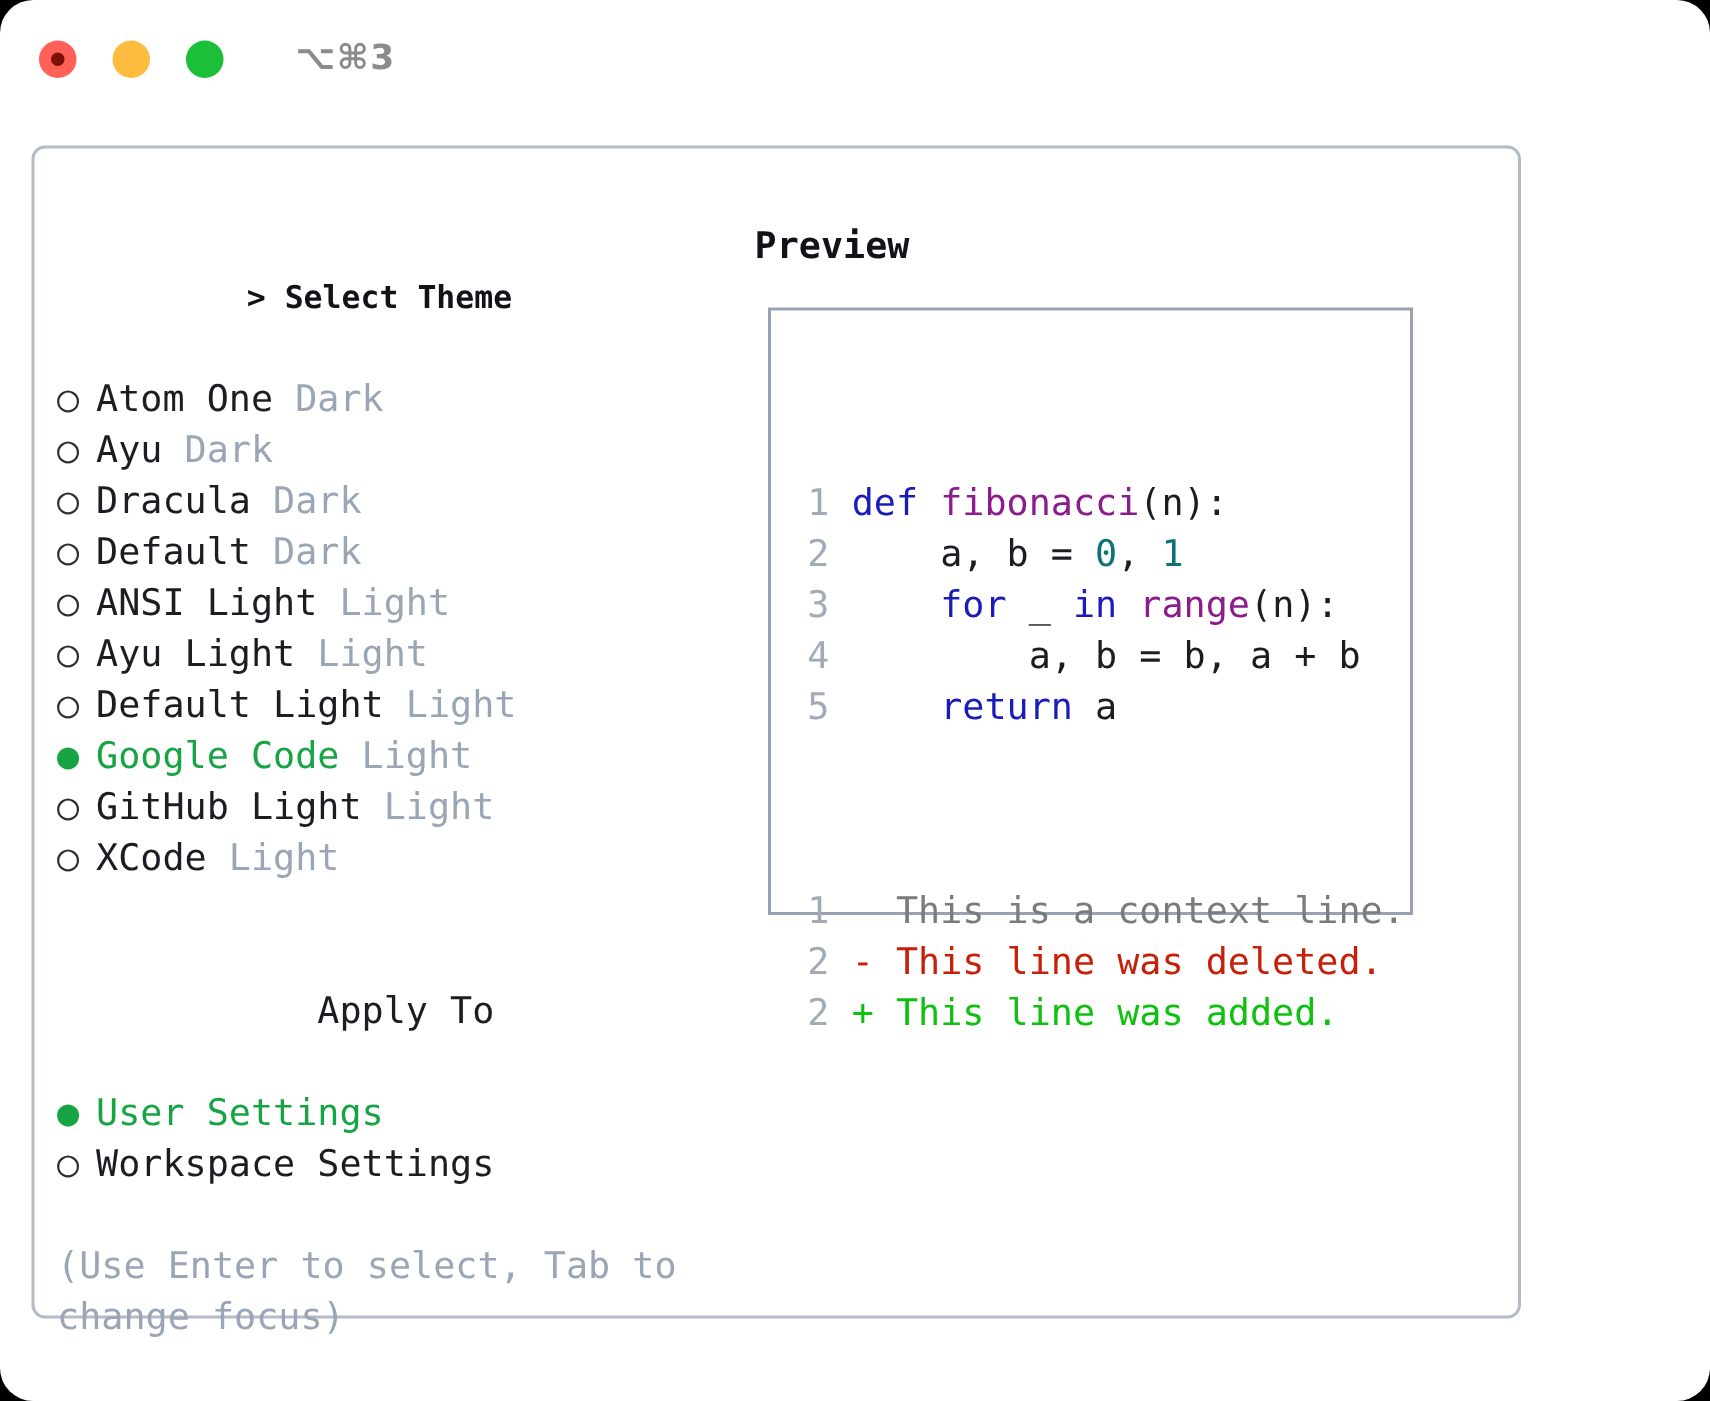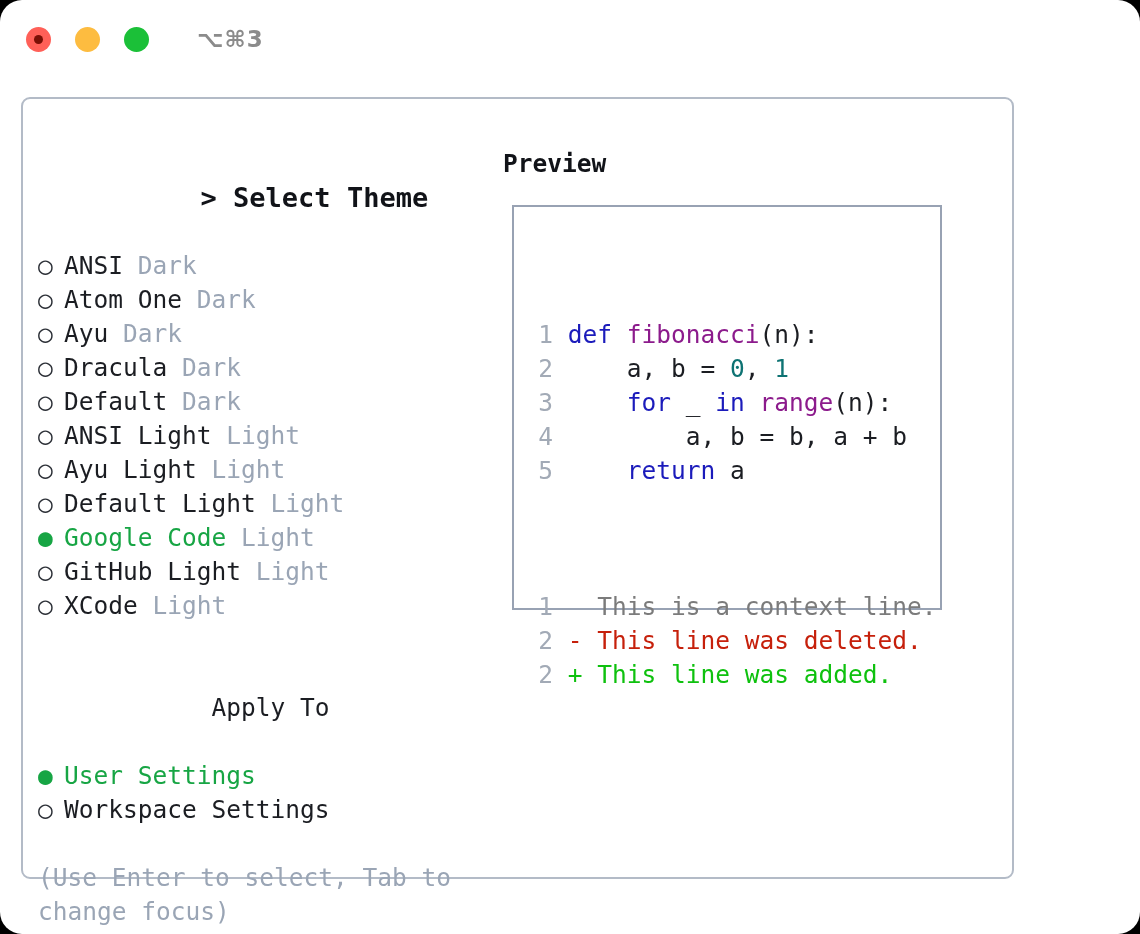--- a/index.html
+++ b/index.html
@@ -85,21 +85,21 @@
 
   
   #left-pane {
     position: absolute;
     left: 15px;
     top: 48px;
     width: 460px;
   }
 
   .list-header {
-    font-size: 27px;
+    font-size: 21px;
     line-height: 34px;
     color: #111318;
     font-weight: bold;
     white-space: pre;
   }
   .list-header .caret { font-weight: bold; }
 
   .section-header-plain {
     font-size: 24.5px;
     line-height: 34px;
@@ -199,21 +199,20 @@
   <div id="card">
     <div id="columns">
 
       <div id="left-pane">
 
         <div class="list-header">
           <span class="caret">&gt;</span><span>&nbsp;</span><span>Select Theme</span>
         </div>
 
         <div id="theme-options">
-            <div class="opt-row"><span class="bullet off">○</span><span class="opt-name unsel">ANSI</span><span class="opt-kind"> Dark</span></div>
             <div class="opt-row"><span class="bullet off">○</span><span class="opt-name unsel">Atom One</span><span class="opt-kind"> Dark</span></div>
             <div class="opt-row"><span class="bullet off">○</span><span class="opt-name unsel">Ayu</span><span class="opt-kind"> Dark</span></div>
             <div class="opt-row"><span class="bullet off">○</span><span class="opt-name unsel">Dracula</span><span class="opt-kind"> Dark</span></div>
             <div class="opt-row"><span class="bullet off">○</span><span class="opt-name unsel">Default</span><span class="opt-kind"> Dark</span></div>
             <div class="opt-row"><span class="bullet off">○</span><span class="opt-name unsel">ANSI Light</span><span class="opt-kind"> Light</span></div>
             <div class="opt-row"><span class="bullet off">○</span><span class="opt-name unsel">Ayu Light</span><span class="opt-kind"> Light</span></div>
             <div class="opt-row"><span class="bullet off">○</span><span class="opt-name unsel">Default Light</span><span class="opt-kind"> Light</span></div>
             <div class="opt-row"><span class="bullet on">●</span><span class="opt-name sel">Google Code</span><span class="opt-kind"> Light</span></div>
             <div class="opt-row"><span class="bullet off">○</span><span class="opt-name unsel">GitHub Light</span><span class="opt-kind"> Light</span></div>
             <div class="opt-row"><span class="bullet off">○</span><span class="opt-name unsel">XCode</span><span class="opt-kind"> Light</span></div>

